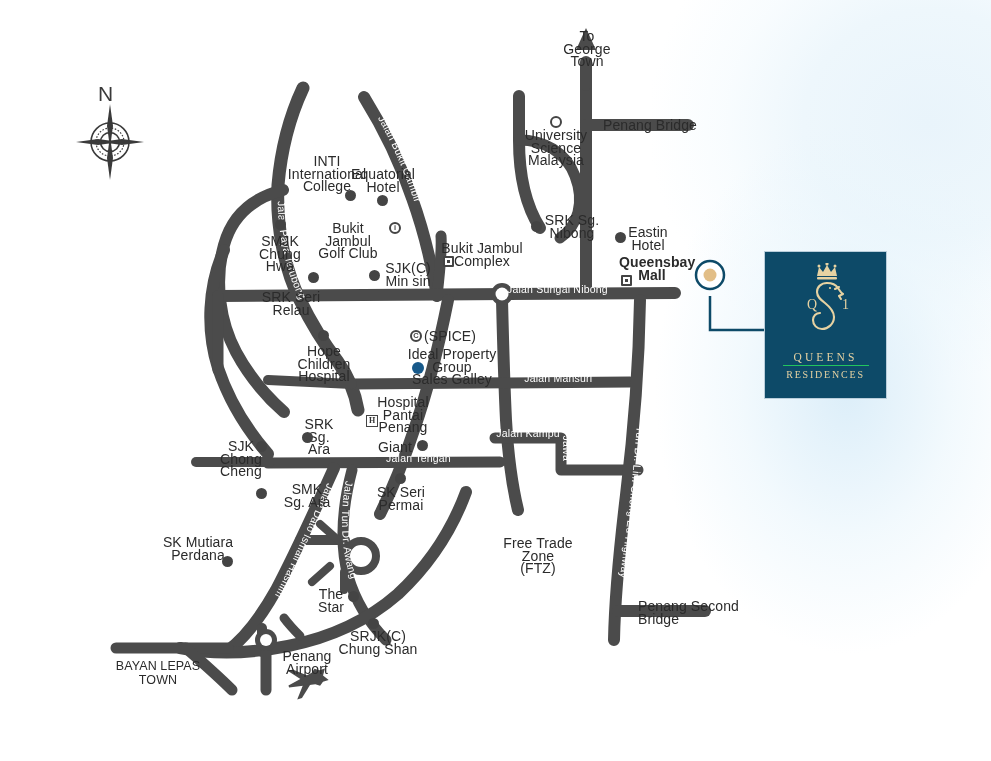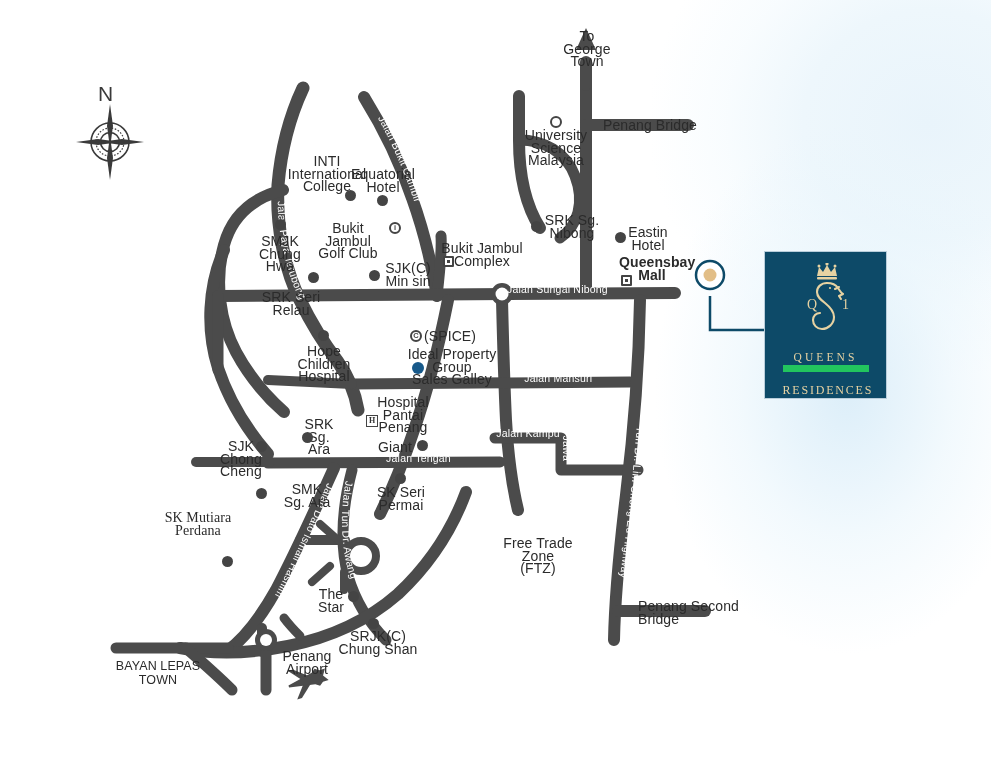--- a/index.html
+++ b/index.html
@@ -71,22 +71,22 @@
     box-sizing:border-box;
     display:flex;flex-direction:column;align-items:center;justify-content:flex-start;
   }
   #logo-mark{margin-top:11px;}
   .logo-word{
     color:#e6d2a2;font-family:"Liberation Serif", serif;
     letter-spacing:3.1px;font-size:11.5px;margin-top:6px;
   }
   .logo-word2{
     color:#e6d2a2;font-family:"Liberation Serif", serif;
-    letter-spacing:1.8px;font-size:12px;margin-top:2px;
-    border-top:7px solid #22c55e;padding-top:11px;width:86px;text-align:center;
+    letter-spacing:1.8px;font-size:10px;margin-top:2px;
+    border-top:1px solid #22c55e;padding-top:3px;width:86px;text-align:center;
   }
   .compass-n{
     position:absolute;left:98px;top:82px;font-size:21px;color:#3a3a3a;
     font-family:"Liberation Sans",sans-serif;
   }
 </style>
 </head>
 <body>
 
 <div id="map-root">
@@ -325,21 +325,21 @@
   <div class="poi-dot" style="left:256px;top:441px;"></div>
 
   <div class="lbl c" style="left:282px;top:483px;width:50px;">SMK
 Sg. Ara</div>
   <div class="poi-dot" style="left:256px;top:488px;"></div>
 
   <div class="lbl c" style="left:373px;top:486px;width:56px;">SK Seri
 Permai</div>
   <div class="poi-dot" style="left:395px;top:473px;"></div>
 
-  <div class="lbl c" style="left:160px;top:512px;width:76px;font-family:Liberation Serif, serif;">SK Mutiara
+  <div class="lbl c" style="left:160px;top:536px;width:76px;">SK Mutiara
 Perdana</div>
   <div class="poi-dot" style="left:222px;top:556px;"></div>
 
   <div class="lbl c" style="left:314px;top:588px;width:34px;">The
 Star</div>
   <div class="poi-dot" style="left:348px;top:591px;"></div>
 
   <div class="lbl c" style="left:338px;top:630px;width:80px;">SRJK(C)
 Chung Shan</div>
   <div class="poi-dot" style="left:368px;top:618px;"></div>

